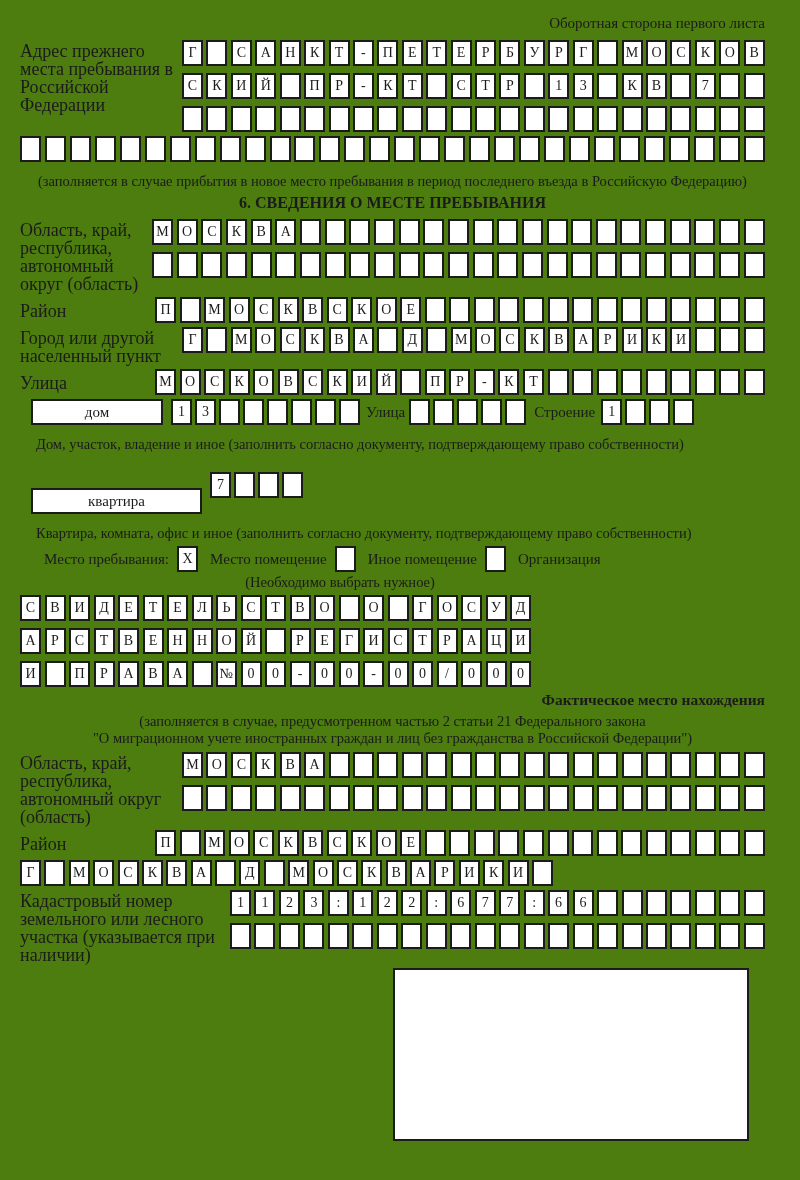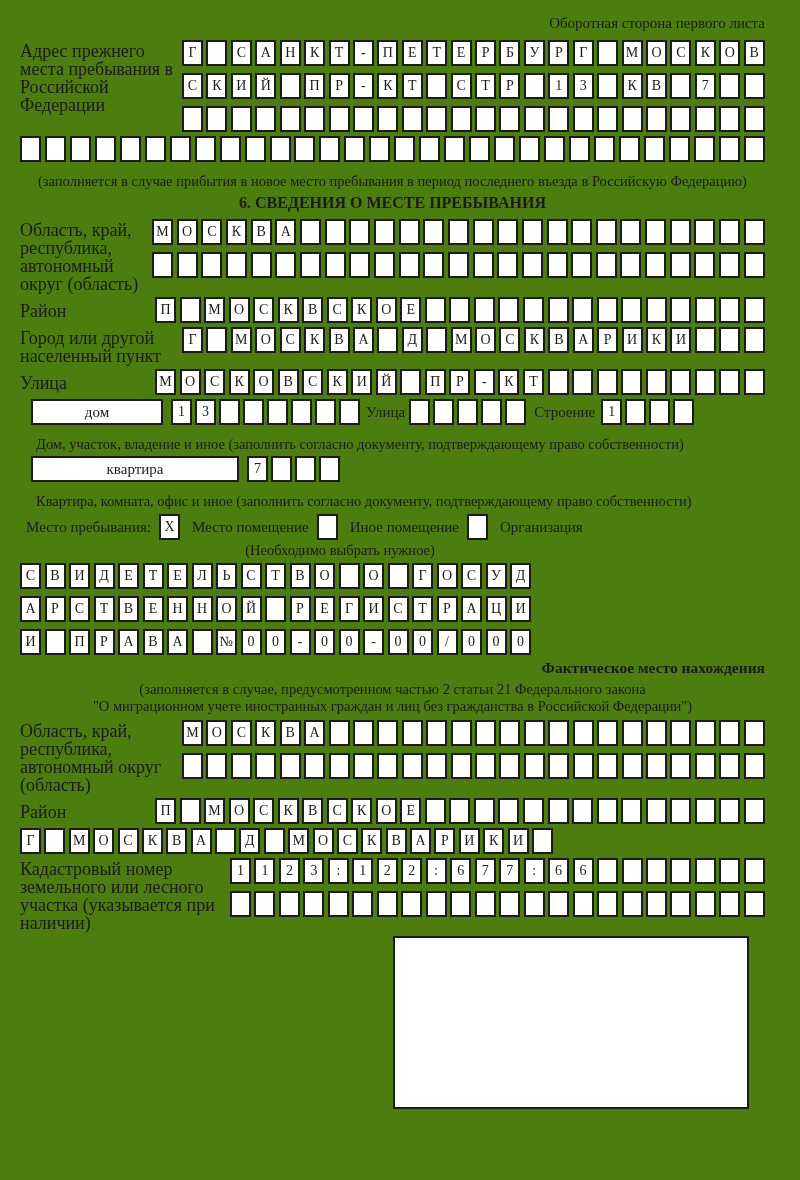--- a/index.html
+++ b/index.html
@@ -25,25 +25,25 @@
     display:flex;align-items:center;justify-content:center;
     font-size:14px;line-height:1;background:#fff;
   }
   .note{font-size:14.5px;line-height:17px;margin:11px 0 3px;}
   .center{text-align:center;}
   .indent{margin-left:16px;}
   .section-title{font-size:16px;font-weight:bold;text-align:center;margin:4px 0 7px;}
   .sub-title{font-size:15.5px;font-weight:bold;text-align:right;margin:4px 0 4px;}
   .wide-box{border:2px solid #1b1b1b;height:26px;box-sizing:border-box;display:flex;
     align-items:center;justify-content:center;font-size:15px;background:#fff;}
-  .wb168{width:132px;} .wb205{width:208px;}
+  .wb168{width:132px;} .wb205{width:171px;margin-top:32px;}
   .dom-row{display:flex;align-items:center;margin:2px 0 2px 11px;}
   .inline-label{font-size:15px;white-space:nowrap;}
   .g4{margin-left:4px;} .g6{margin-left:6px;} .g8{margin-left:8px;}
-  .stay-row{display:flex;align-items:center;font-size:15px;margin:4px 0 0 6px;}
+  .stay-row{display:flex;align-items:center;font-size:15px;margin:4px 0 0 24px;}
   .stay-row .cell{margin:0 12px 0 8px;}
   .stay-note{width:640px;text-align:center;font-size:14.5px;line-height:17px;margin:2px 0 4px;}
   .opt-gap{margin-left:18px;}
   .stamp-wrap{width:380px;margin-left:auto;margin-top:4px;}
   .stamp-box{width:356px;height:173px;border:2px solid #1b1b1b;box-sizing:border-box;margin-left:8px;background:#fff;}
   .stamp-caption{font-size:15px;line-height:18px;text-align:center;margin-top:5px;}
 </style>
 </head>
 <body>
 

